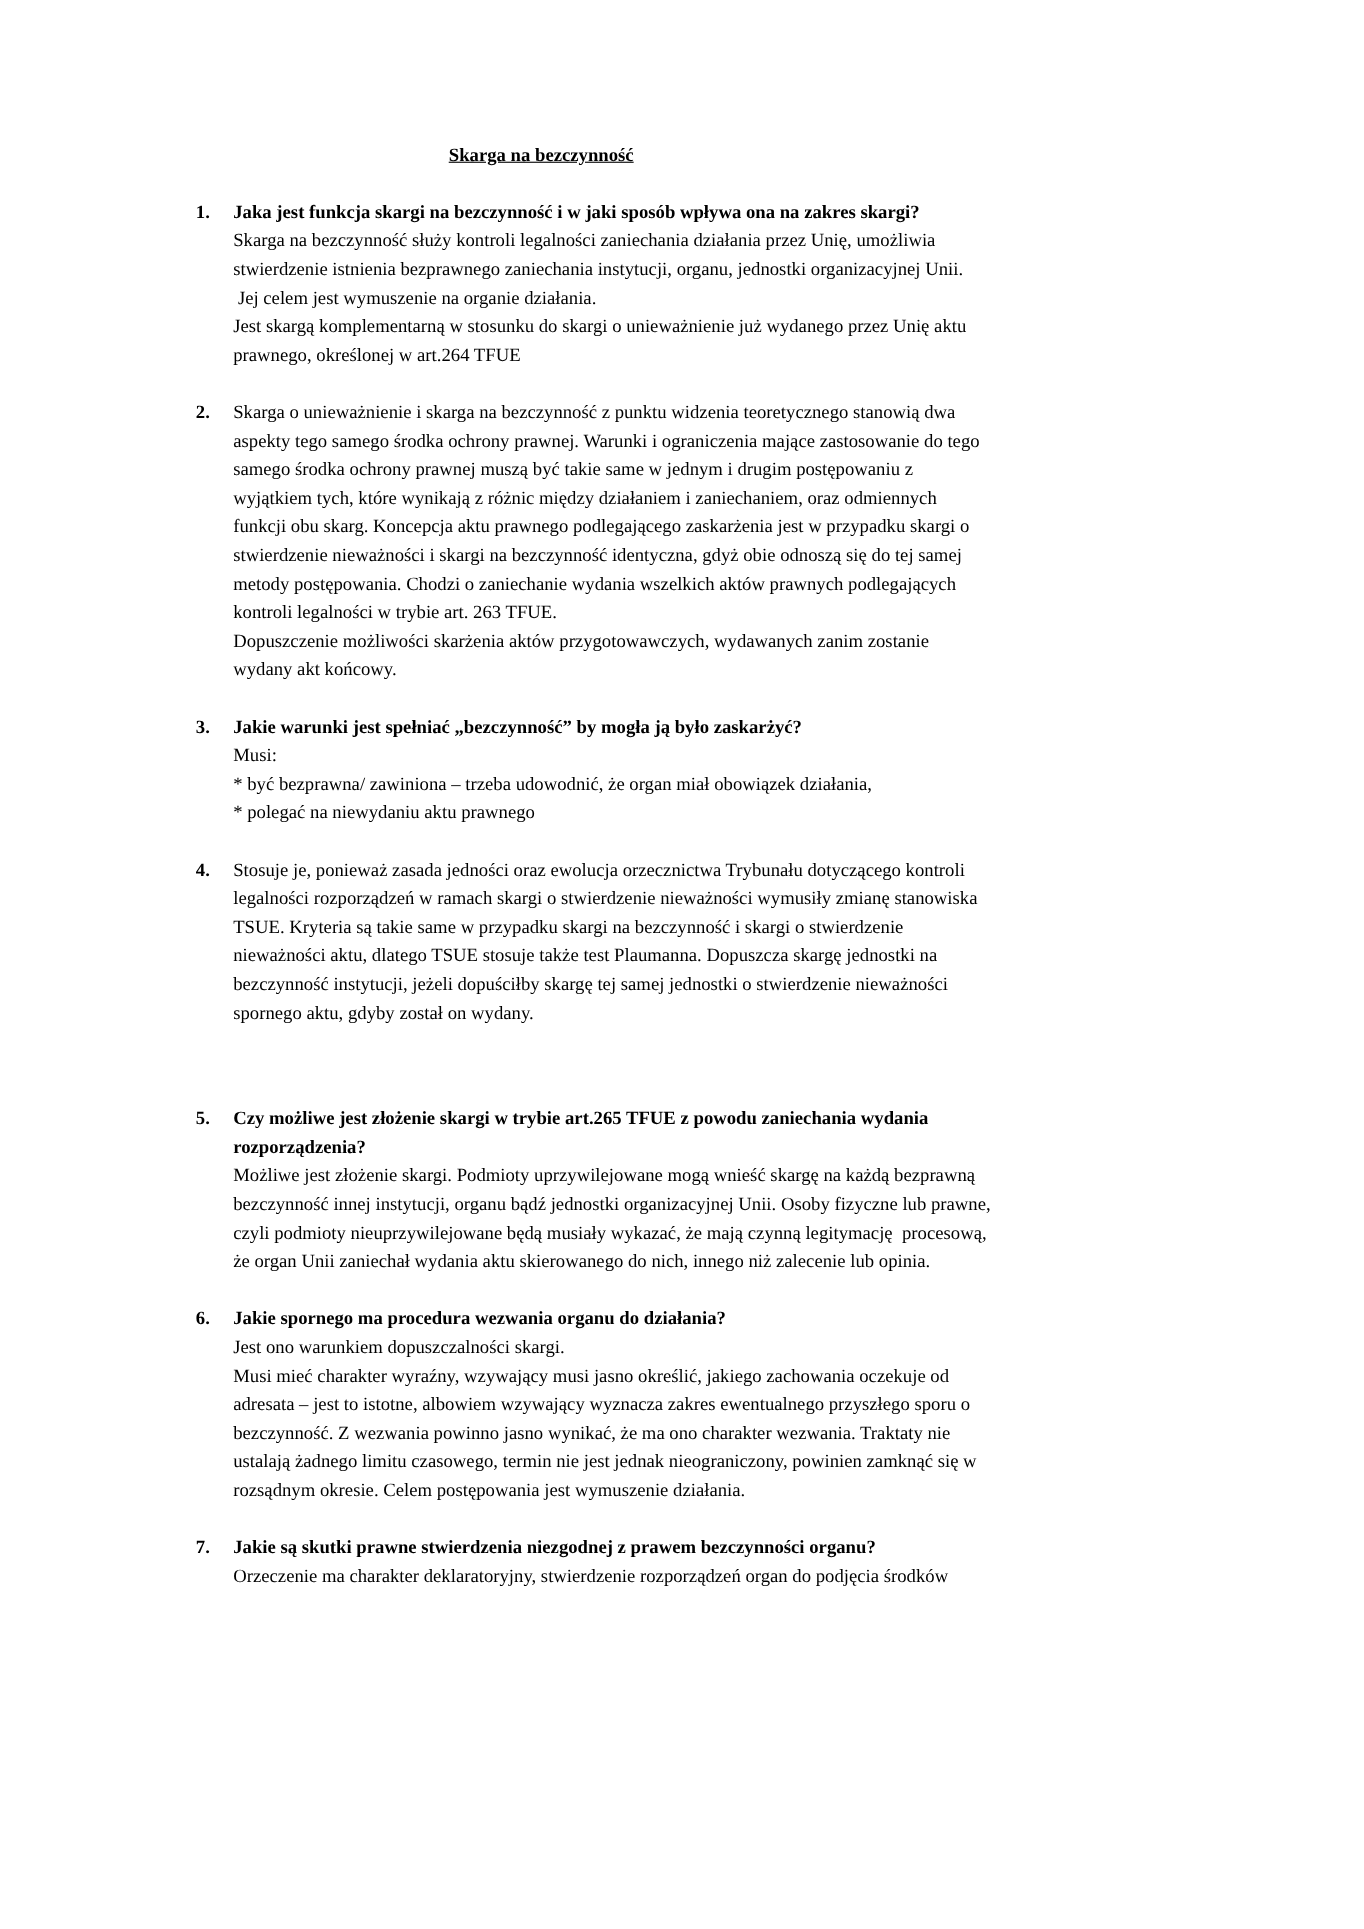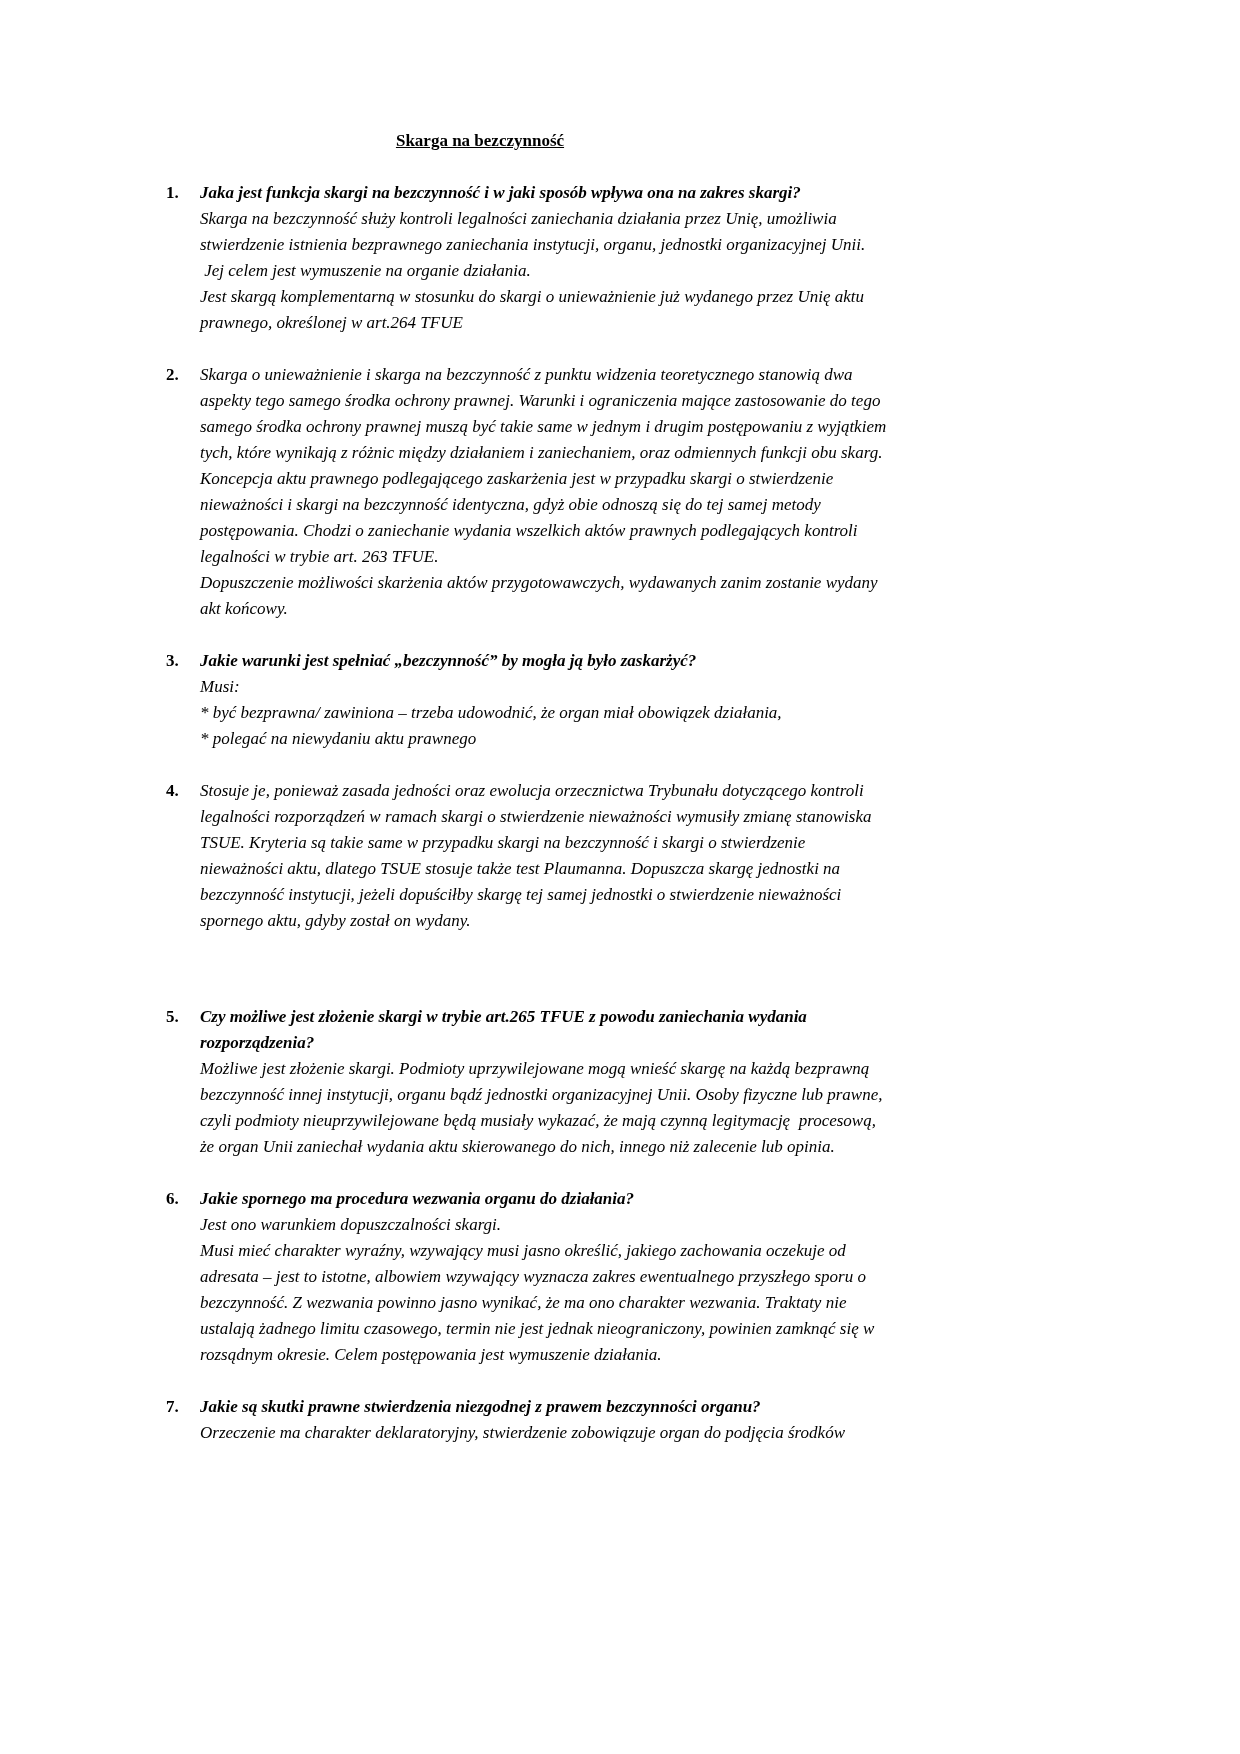--- a/index.html
+++ b/index.html
@@ -12,20 +12,21 @@
     min-height: 1754px;
     font-family: "Liberation Serif", serif;
     color: #000000;
   }
   .page {
     box-sizing: border-box;
     width: 992px;
     min-height: 1754px;
     padding: 128px 102px 60px 166px;
     background: #ffffff;
+    margin-left: 12px;
   }
   .doc-title {
     font-size: 17px;
     line-height: 26px;
     font-weight: bold;
     text-decoration: underline;
     text-align: center;
     margin: 0 0 18px 0;
     
     transform: translateX(-48px);
@@ -44,21 +45,20 @@
   .qa-item.gap-large {
     margin-top: 70px;
   }
   .num {
     flex: 0 0 34px;
     width: 34px;
     font-weight: bold;
   }
   .content {
     flex: 1 1 auto;
-    font-style: italic;
   }
   .question {
     font-weight: bold;
   }
   .answer {
     white-space: pre-wrap;
   }
 </style>
 </head>
 <body>
@@ -118,18 +118,18 @@
         <div class="question">Jakie spornego ma procedura wezwania organu do działania?</div>
         <div class="answer">Jest ono warunkiem dopuszczalności skargi.
 Musi mieć charakter wyraźny, wzywający musi jasno określić, jakiego zachowania oczekuje od adresata – jest to istotne, albowiem wzywający wyznacza zakres ewentualnego przyszłego sporu o bezczynność. Z wezwania powinno jasno wynikać, że ma ono charakter wezwania. Traktaty nie ustalają żadnego limitu czasowego, termin nie jest jednak nieograniczony, powinien zamknąć się w rozsądnym okresie. Celem postępowania jest wymuszenie działania.</div>
       </div>
     </li>
 
     <li class="qa-item">
       <span class="num">7.</span>
       <div class="content">
         <div class="question">Jakie są skutki prawne stwierdzenia niezgodnej z prawem bezczynności organu?</div>
-        <div class="answer">Orzeczenie ma charakter deklaratoryjny, stwierdzenie zobowiązuje organ do podjęcia środków</div>
+        <div class="answer">Orzeczenie ma charakter deklaratoryjny, stwierdzenie rozporządzeń organ do podjęcia środków</div>
       </div>
     </li>
 
   </ol>
 </div>
 
 </body></html>

